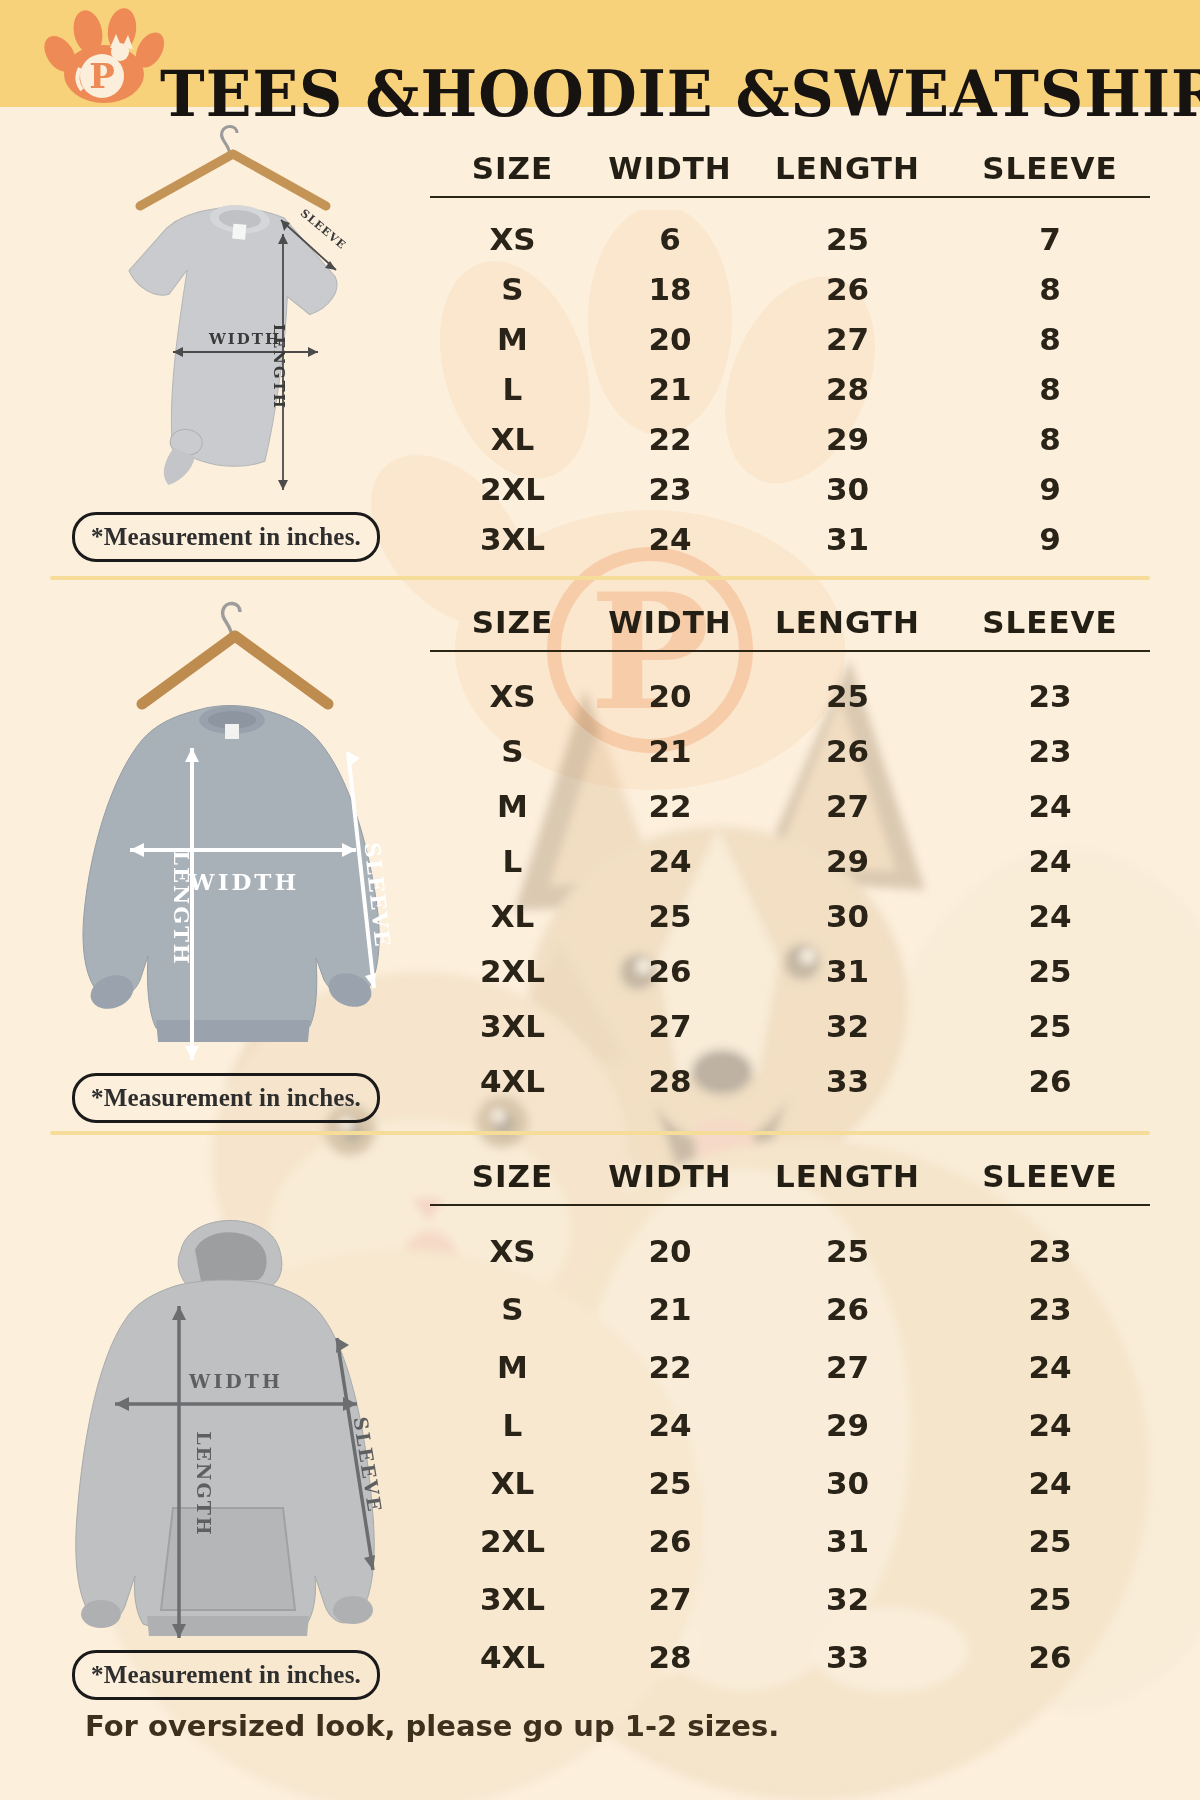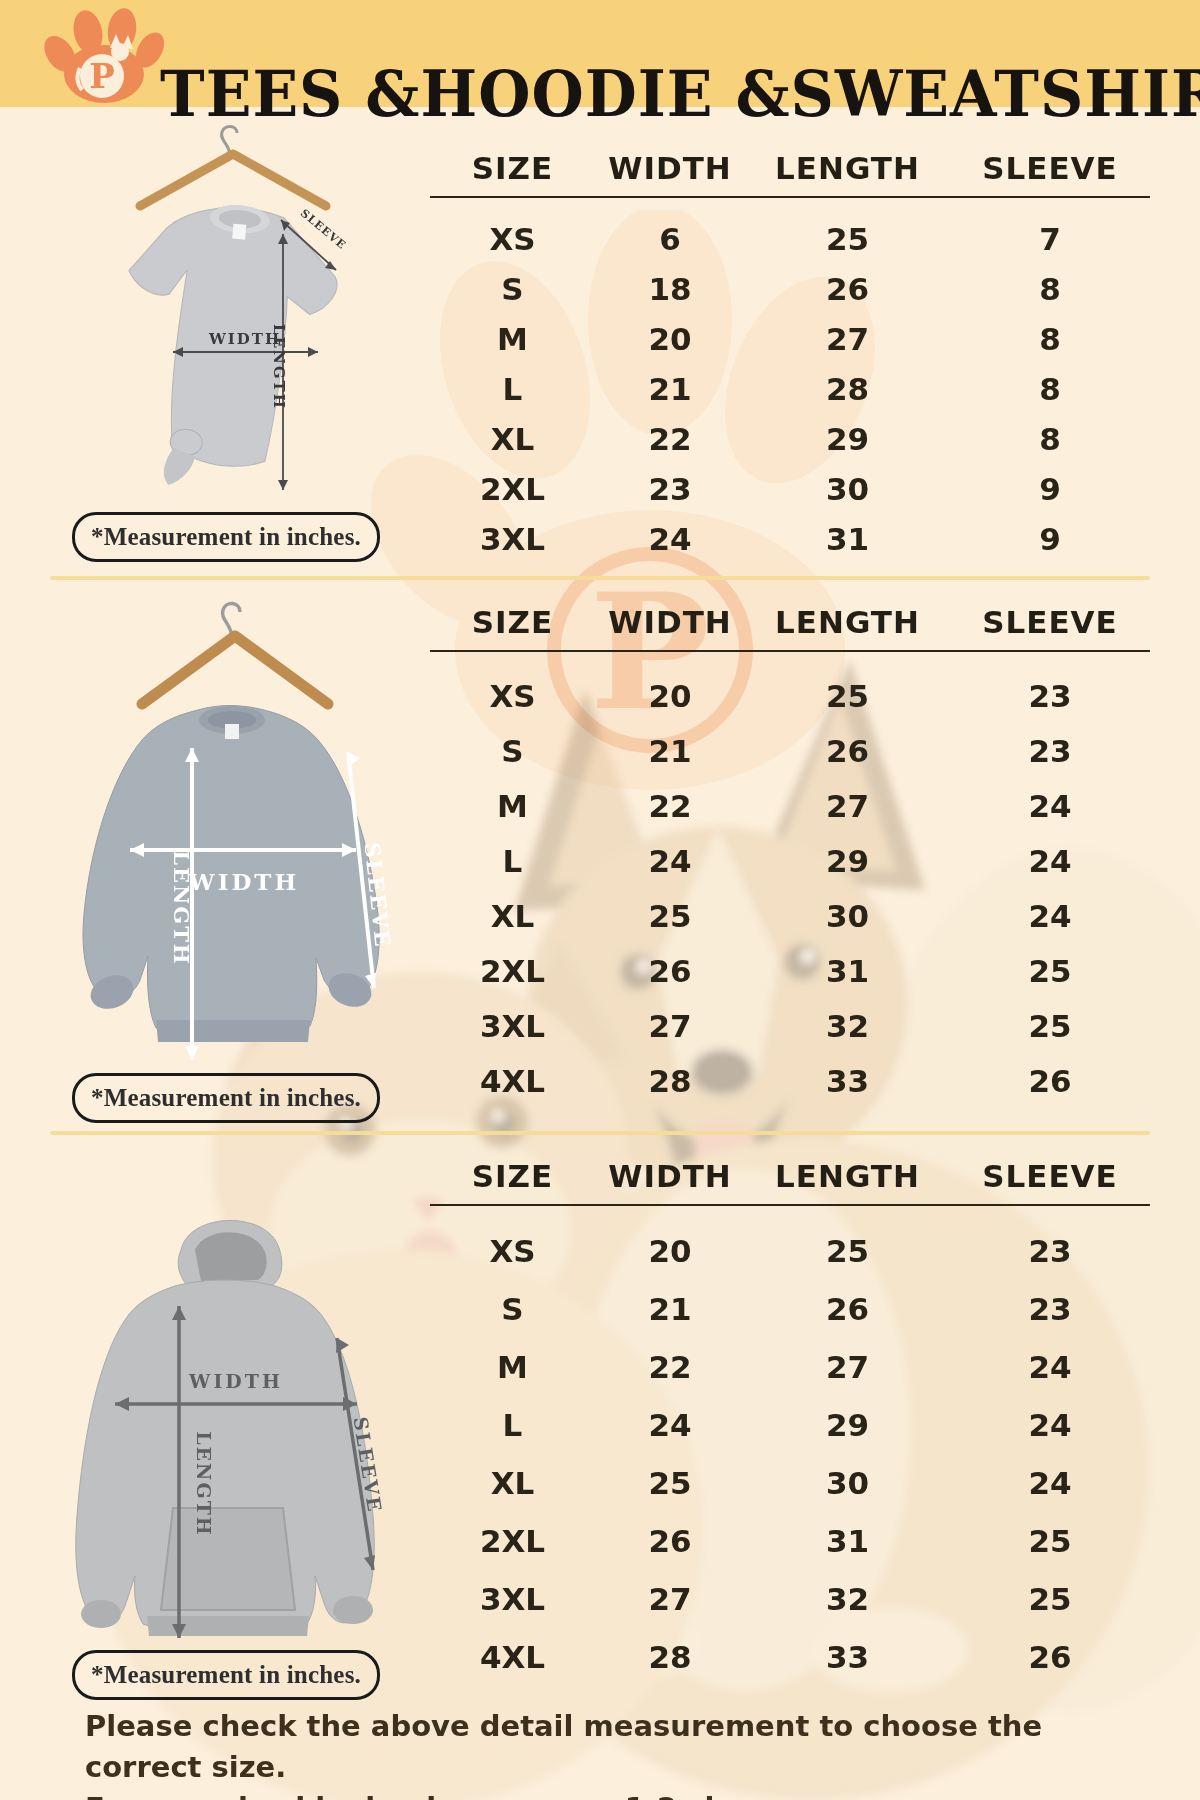--- a/index.html
+++ b/index.html
@@ -417,17 +417,16 @@
       <div class="t-row">
         <div class="cell">4XL</div>
         <div class="cell">28</div>
         <div class="cell">33</div>
         <div class="cell">26</div>
       </div>
     </div>
   </div>
 
   <div class="footer">
-    <div>Please check the above detail measurement to choose the correct size.</div>
     <div>For oversized look, please go up 1-2 sizes.</div>
   </div>
 
 </div>
 
 </body></html>

